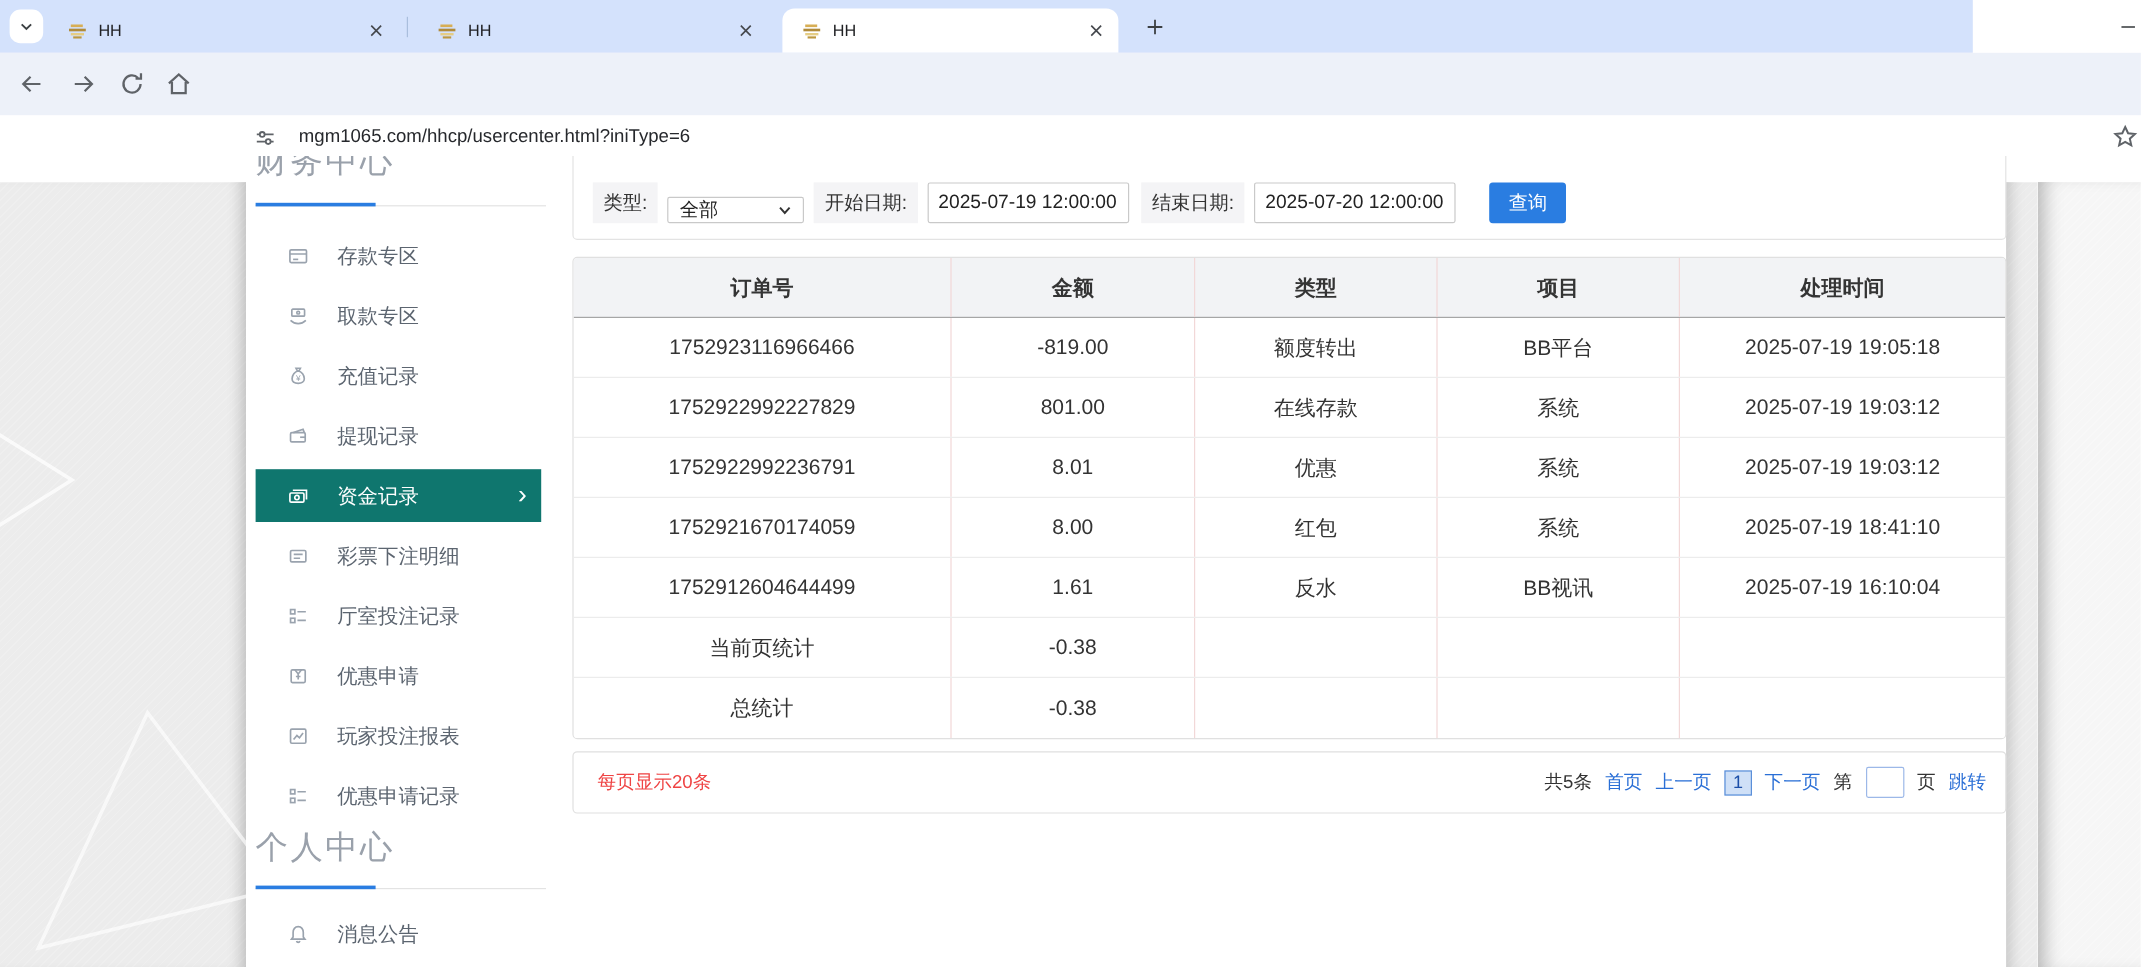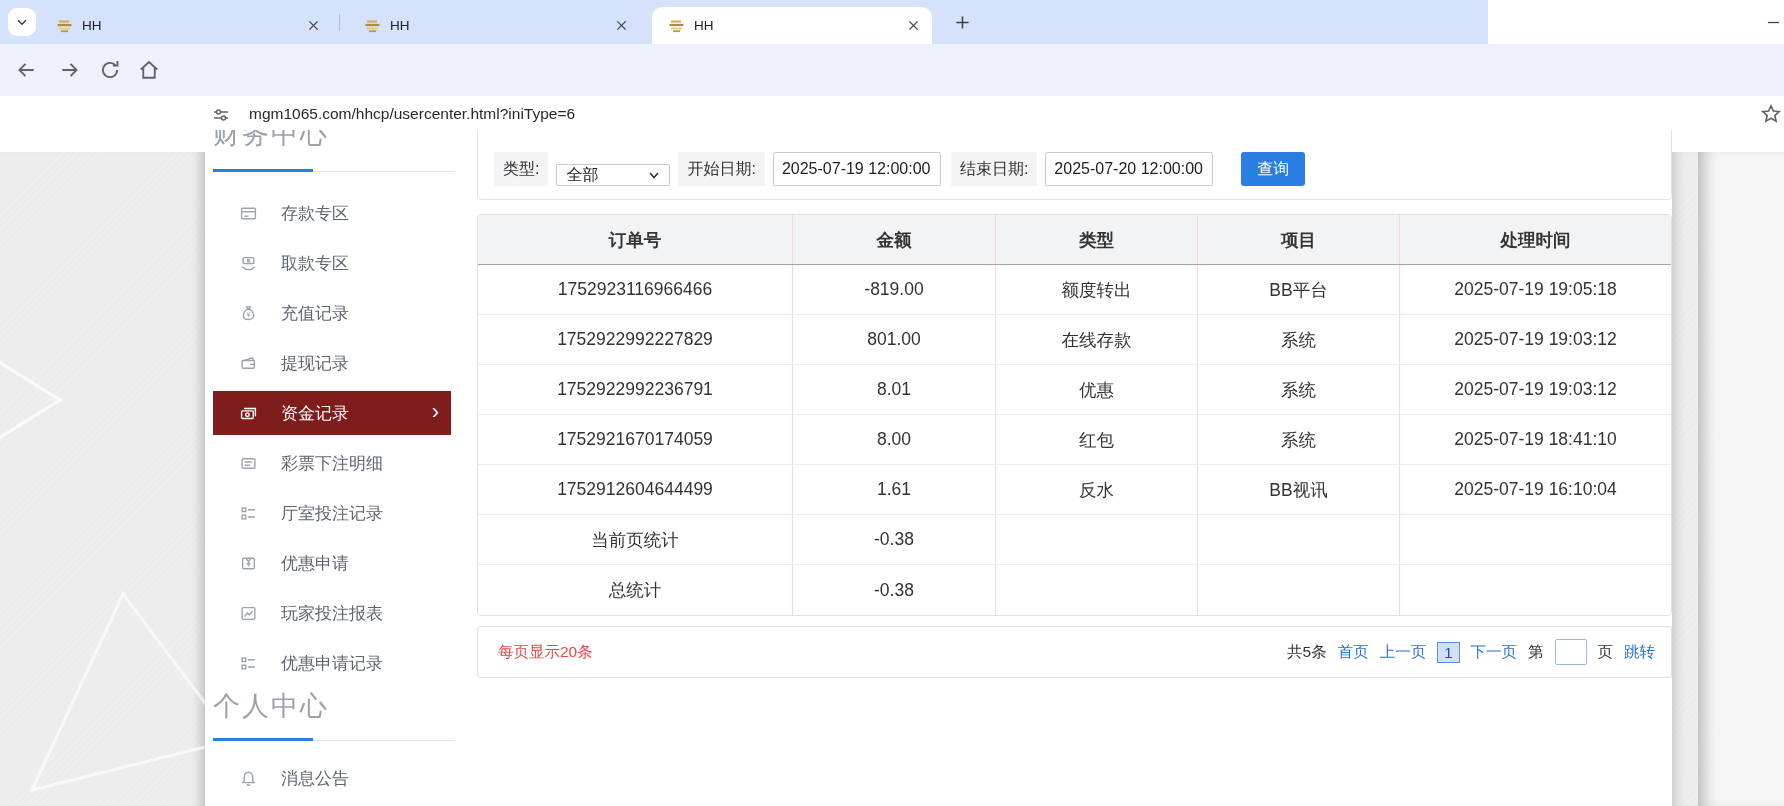--- a/index.html
+++ b/index.html
@@ -1,21 +1,21 @@
 <!DOCTYPE html>
 <html><head>
 <meta charset="utf-8">
 <style>
   * { margin:0; padding:0; box-sizing:border-box; }
   html,body { width:1784px; height:806px; overflow:hidden;
     font-family:"Liberation Sans","DejaVu Sans",sans-serif; background:#fff; }
 
   
   #chrome { position:absolute; top:0; left:0; width:1784px; height:130px; }
-  #tabstrip { position:absolute; top:0; left:0; width:1488px; height:44px; background:#d4e2fc; }
+  #tabstrip { position:absolute; top:0; left:0; width:1644px; height:44px; background:#d4e2fc; }
   .tab-search { position:absolute; left:8px; top:8px; width:28px; height:28px; background:#fff;
     border-radius:9px; display:flex; align-items:center; justify-content:center; color:#3c4043; }
   .tab { position:absolute; top:7px; height:37px; display:flex; align-items:center; color:#202124; }
   .tab.inactive { border-radius:8px; }
   .tab.active { background:#fff; border-radius:10px 10px 0 0; }
   .tab .fav { width:17px; height:14px; margin:0 9px 0 16px; flex:0 0 auto; }
   .tab .t-title { font-size:13.5px; flex:1; }
   .tab .t-close { width:18px; height:18px; margin-right:10px; display:flex; align-items:center;
     justify-content:center; color:#45484d; border-radius:50%; }
   .tab-divider { position:absolute; left:339px; top:14px; width:1px; height:17px; background:#a9bedd; }
@@ -52,21 +52,21 @@
   
   .side-title { position:absolute; left:213px; font-size:27px; letter-spacing:2px; color:#9aa1ab; }
   .blue-underline { position:absolute; left:213px; width:100px; height:3px; background:#2a7de1; z-index:2; }
   .gray-underline { position:absolute; left:213px; width:242px; height:1px; background:#e3e3e3; }
   .s-items { position:absolute; left:213px; width:238px; }
   .s-item { height:44px; margin-bottom:6px; display:flex; align-items:center; color:#5c6570;
     font-size:17px; position:relative; cursor:pointer; }
   .s-ico { width:17px; height:17px; margin-left:27px; color:#9aa3ae; flex:0 0 auto; }
   .s-ico svg { display:block; }
   .s-lbl { margin-left:24px; }
-  .s-item.active { background:#7f1d1d; color:#fff; }
+  .s-item.active { background:#0f766e; color:#fff; }
   .s-item.active .s-ico { color:#fff; }
   .s-chev { position:absolute; right:12px; top:50%; transform:translateY(-54%); font-size:22px; color:#fff; }
 
   
   #filter-box { position:absolute; left:477px; top:-12px; width:1195px; height:82px;
     background:#fff; border:1px solid #e3e3e3; border-radius:4px; }
   .f-row { position:absolute; left:16px; bottom:13px; height:34px; display:flex; align-items:stretch; }
   .chip { background:#f4f4f6; color:#333; font-size:16px; display:flex; align-items:center;
     padding:0 9px; white-space:nowrap; }
   .sel { width:114px; border:1px solid #c9c9c9; background:#fff; border-radius:2px; margin-right:8px;

